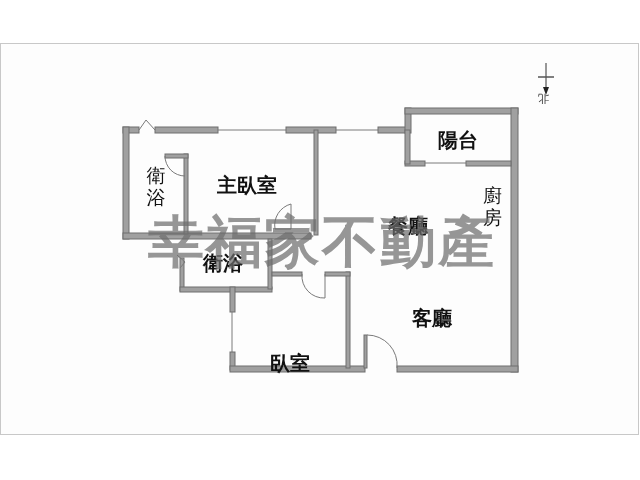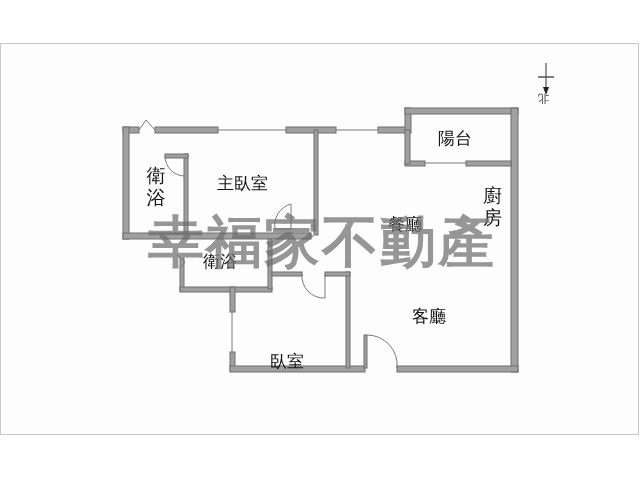--- a/index.html
+++ b/index.html
@@ -3,21 +3,21 @@
   <meta charset="utf-8">
   <style>
     html, body { margin: 0; padding: 0; background: #ffffff; }
     body { width: 640px; height: 480px; position: relative; overflow: hidden;
            font-family: "DejaVu Sans", "Liberation Sans", sans-serif; }
     .frame { position: absolute; left: 0; top: 43px; width: 639px; height: 392px;
              border: 1px solid #c8c8c8; background: #fdfdfd; box-sizing: border-box; }
     svg.plan { position: absolute; left: 0; top: 0; width: 640px; height: 480px; }
     .wall { fill: #a0a0a0; stroke: #6e6e6e; stroke-width: 1; }
     .thin { stroke: #7a7a7a; stroke-width: 1; fill: none; }
-    .label { position: absolute; color: #111; font-size: 17px; line-height: 1; white-space: nowrap; }
+    .label { position: absolute; color: #111; font-size: 20px; line-height: 1; white-space: nowrap; font-weight: bold; }
     .vlabel { position: absolute; color: #111; font-size: 19px; line-height: 22px;
               width: 20px; word-break: break-all; text-align: center; }
     .watermark { position: absolute; left: 148px; top: 214px; font-size: 56px; font-weight: bold;
                  color: rgba(110,110,110,0.72); letter-spacing: 2px; white-space: nowrap; line-height: 1; }
     .north { position: absolute; left: 536px; top: 60px; width: 20px; height: 50px; }
     .north-label { position: absolute; left: 538px; top: 93px; font-size: 11px; color: #333;
                    transform: rotate(180deg); line-height: 1; }
   </style>
 </head>
 <body>

